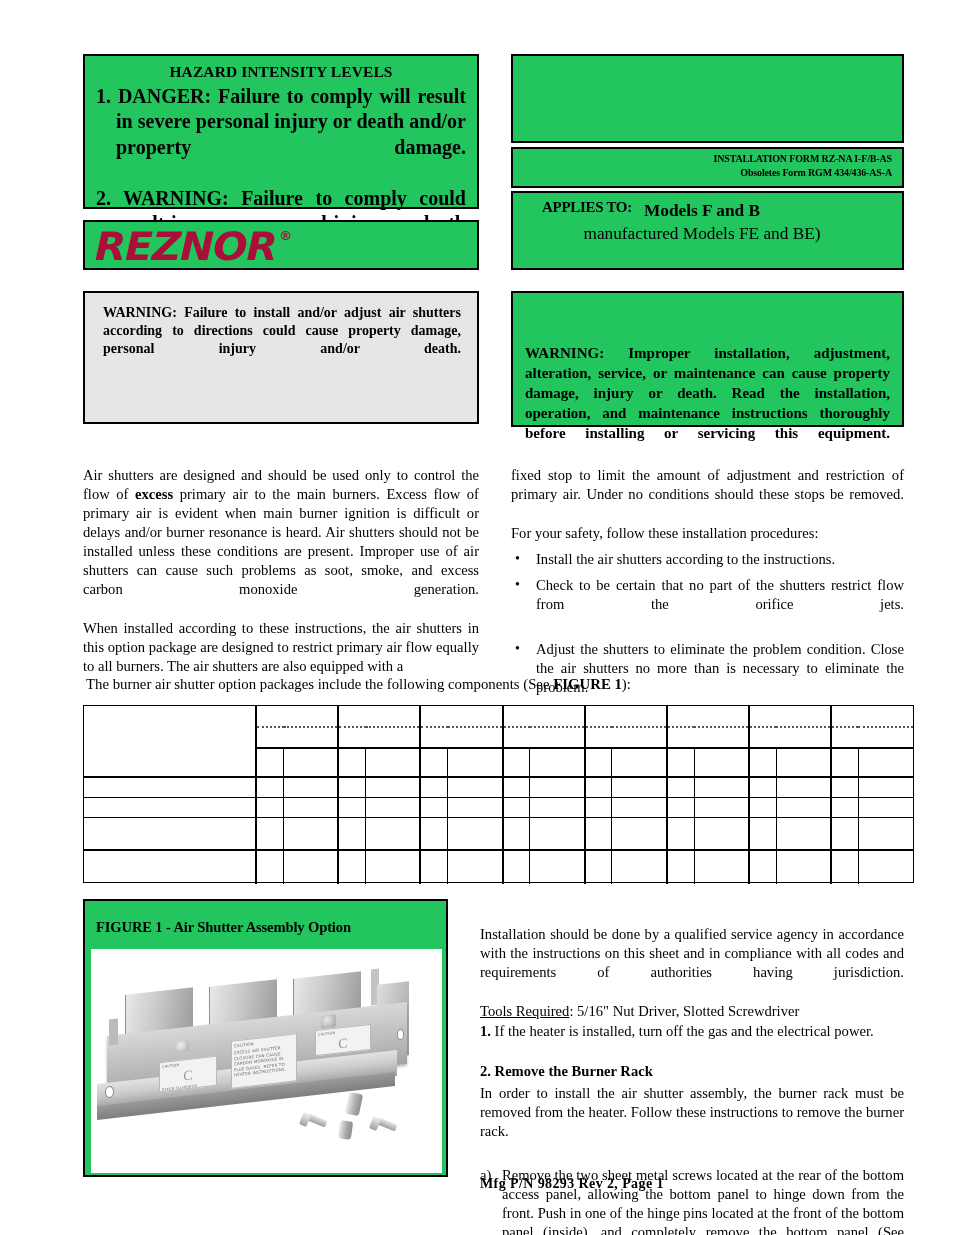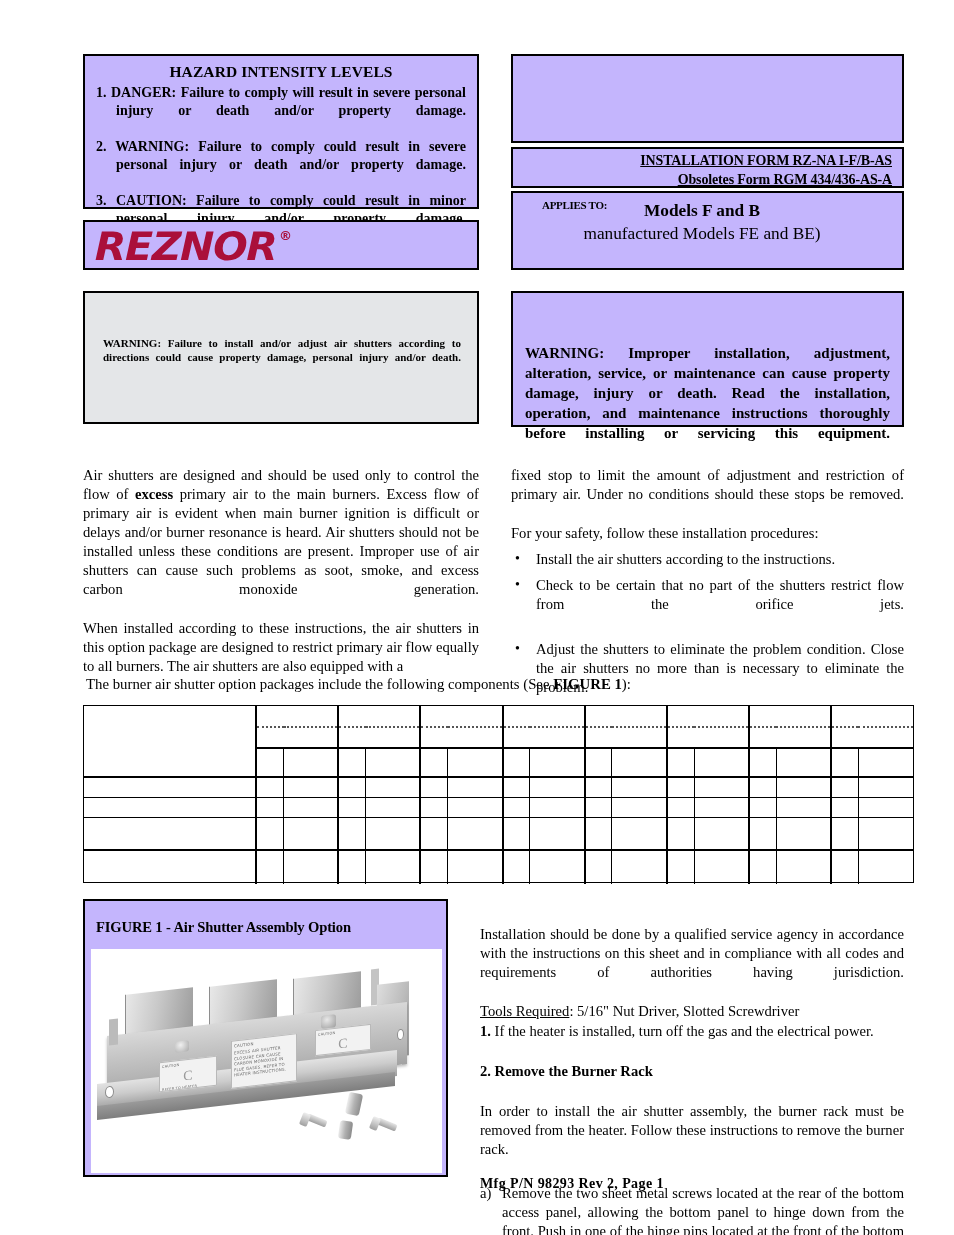--- a/index.html
+++ b/index.html
@@ -10,35 +10,35 @@
   body {
     width: 954px;
     height: 1235px;
     position: relative;
     font-family: "Liberation Serif", "DejaVu Serif", serif;
     color: #000000;
     overflow: hidden;
   }
 
   
-  .box { position: absolute; border: 2px solid #000; background: #c4b5fd; }
+  .box { position: absolute; border: 2px solid #000; background: #22c55e; }
   .bold { font-weight: bold; }
   .u { text-decoration: underline; }
 
   
   #hazard-box {
     left: 83px; top: 54px; width: 396px; height: 155px;
     padding: 7px 11px 0 11px;
   }
   #hazard-title {
     font-size: 15.5px; font-weight: bold; text-align: center;
     letter-spacing: .1px; margin-bottom: 3px;
   }
   .hz-item {
-    font-size: 14px; font-weight: bold; line-height: 1.265;
+    font-size: 20px; font-weight: bold; line-height: 1.265;
     text-align: justify; text-justify: inter-word;
     padding-left: 20px; text-indent: -20px;
     margin-bottom: 1px;
   }
   .hz-item::after { content: ""; display: inline-block; width: 100%; }
 
   
   #logo-box {
     left: 83px; top: 220px; width: 396px; height: 50px;
     padding: 0; overflow: hidden;
@@ -59,45 +59,45 @@
     font-size: 13px; font-weight: bold;
   }
 
   
   #warn-left {
     left: 83px; top: 291px; width: 396px; height: 133px;
     background: #e4e6e8;
     padding: 11px 16px 0 18px;
   }
   #warn-left-text {
-    font-size: 11px; font-weight: bold; line-height: 1.3;
-    text-align: justify; text-justify: inter-word; margin-top: 32px;
+    font-size: 14px; font-weight: bold; line-height: 1.3;
+    text-align: justify; text-justify: inter-word;
   }
   #warn-left-text::after { content: ""; display: inline-block; width: 100%; }
 
   
   #topright-empty {
     left: 511px; top: 54px; width: 393px; height: 89px;
   }
 
   
   #form-box {
     left: 511px; top: 147px; width: 393px; height: 41px;
     padding: 3px 10px 0 0;
   }
-  .form-line { font-size: 14px; font-weight: bold; text-align: right; line-height: 1.35; letter-spacing: -0.15px; text-decoration: underline; }
+  .form-line { font-size: 10px; font-weight: bold; text-align: right; line-height: 1.35; letter-spacing: -0.15px; }
 
   
   #applies-box {
     left: 511px; top: 191px; width: 393px; height: 79px;
     padding: 6px 11px 0 0;
   }
   #applies-label {
     position: absolute; left: 29px; top: 6px;
-    font-size: 11px; font-weight: bold; letter-spacing: -.3px;
+    font-size: 15px; font-weight: bold; letter-spacing: -.3px;
   }
   .applies-line { font-size: 17.3px; text-align: center; line-height: 1.33; }
   .applies-line.b { font-weight: bold; }
 
   
   #warn-right {
     left: 511px; top: 291px; width: 393px; height: 136px;
     padding: 6px 12px 0 12px;
   }
   #warn-right-text {
@@ -493,17 +493,17 @@
     <div class="ph" id="sleeve1"></div>
     <div class="ph" id="sleeve2"></div>
   </div>
 </div>
 
 <div id="col-right-2">
   <p class="para">Installation should be done by a qualified service agency in accordance with the instructions on this sheet and in compliance with all codes and requirements of authorities having jurisdiction.</p>
   <p class="para last"><span class="u">Tools Required</span><span>: 5/16" Nut Driver, Slotted Screwdriver</span></p>
   <p class="para last"><span class="bold">1.</span><span> If the heater is installed, turn off the gas and the electrical power.</span></p>
   <p class="para last bold" style="margin-top:21px">2. Remove the Burner Rack</p>
-  <p class="para" style="margin-top:21px">In order to install the air shutter assembly, the burner rack must be removed from the heater. Follow these instructions to remove the burner rack.</p>
+  <p class="para" style="margin-top:3px">In order to install the air shutter assembly, the burner rack must be removed from the heater. Follow these instructions to remove the burner rack.</p>
   <div class="step-a"><span class="marker">a)</span><span>Remove the two sheet metal screws located at the rear of the bottom access panel, allowing the bottom panel to hinge down from the front. Push in one of the hinge pins located at the front of the bottom panel (inside), and completely remove the bottom panel (See </span><span class="bold">FIGURE 2</span><span>.)</span></div>
 </div>
 
 <div id="footer">Mfg P/N 98293 Rev 2, Page 1</div>
 
 </body></html>

